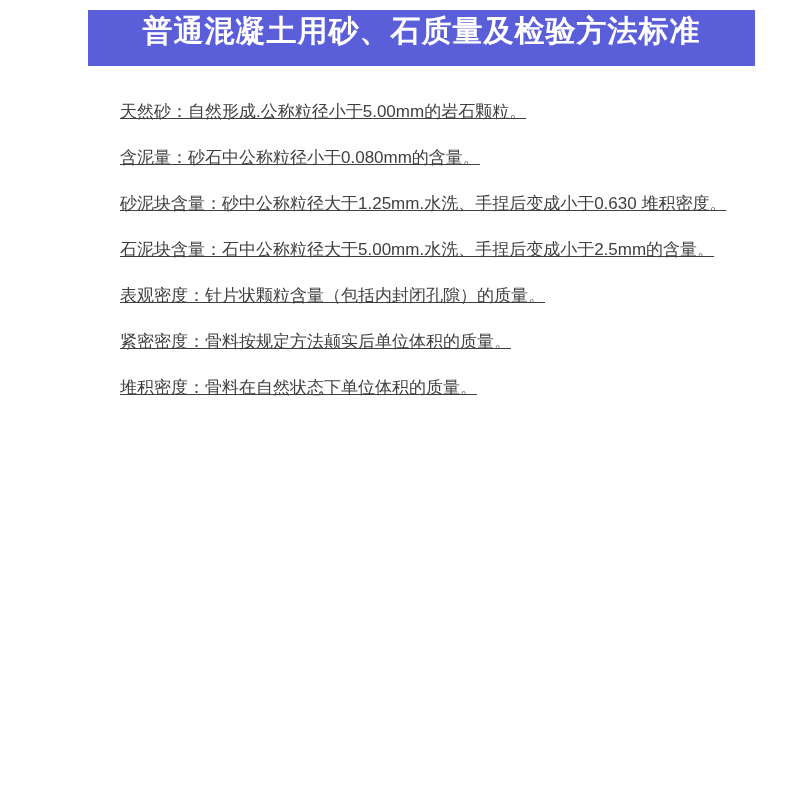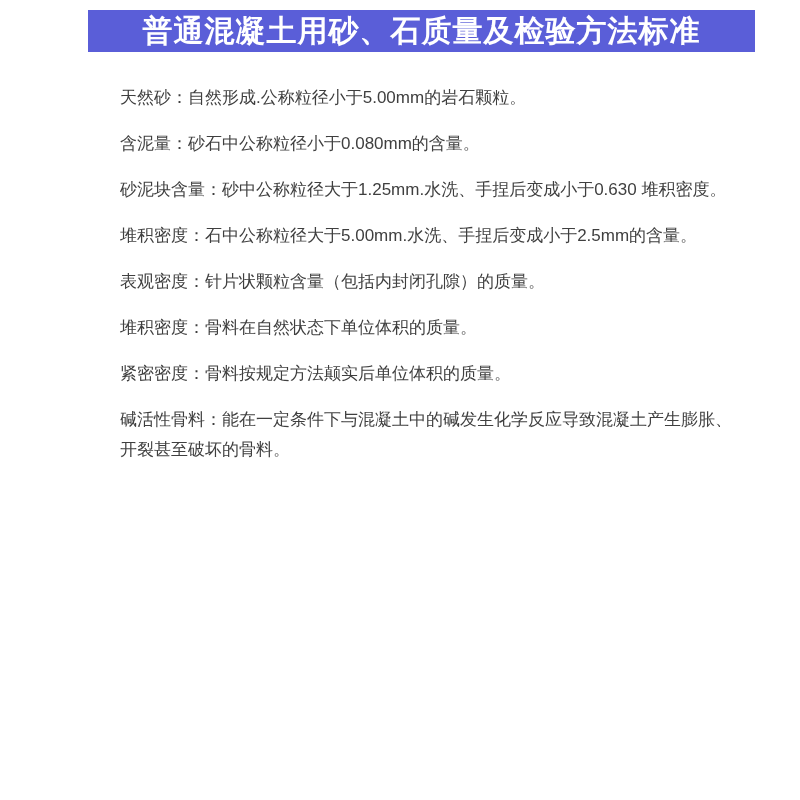--- a/index.html
+++ b/index.html
@@ -15,54 +15,54 @@
   }
   .page {
     position: relative;
     width: 800px;
     height: 800px;
     background: #ffffff;
   }
   .title-bar {
     margin: 10px 0 0 88px;
     width: 667px;
-    height: 42px;
+    height: 56px;
     background: #5a5ed8;
     color: #ffffff;
     font-size: 30px;
     font-weight: bold;
     text-align: center;
     line-height: 42px;
     letter-spacing: 1px;
     white-space: nowrap;
   }
   .content {
     margin: 31px 52px 0 120px;
     width: 628px;
     color: #3f3f3f;
     font-size: 17px;
   }
   .content p {
     margin: 0 16px 16px 0;
     line-height: 30px;
     text-align: justify;
     text-justify: inter-ideograph;
+    text-decoration: underline;
   }
 </style>
 </head>
 <body>
 
 <div class="page">
 
   <div class="title-bar">普通混凝土用砂、石质量及检验方法标准</div>
 
   <div class="content">
     <p>天然砂：自然形成.公称粒径小于5.00mm的岩石颗粒。</p>
     <p>含泥量：砂石中公称粒径小于0.080mm的含量。</p>
     <p>砂泥块含量：砂中公称粒径大于1.25mm.水洗、手捏后变成小于0.630 堆积密度。</p>
-    <p>堆积密度：石中公称粒径大于5.00mm.水洗、手捏后变成小于2.5mm的含量。</p>
+    <p>石泥块含量：石中公称粒径大于5.00mm.水洗、手捏后变成小于2.5mm的含量。</p>
     <p>表观密度：针片状颗粒含量（包括内封闭孔隙）的质量。</p>
+    <p>紧密密度：骨料按规定方法颠实后单位体积的质量。</p>
     <p>堆积密度：骨料在自然状态下单位体积的质量。</p>
-    <p>紧密密度：骨料按规定方法颠实后单位体积的质量。</p>
-    <p>碱活性骨料：能在一定条件下与混凝土中的碱发生化学反应导致混凝土产生膨胀、开裂甚至破坏的骨料。</p>
   </div>
 
 </div>
 
 </body></html>

